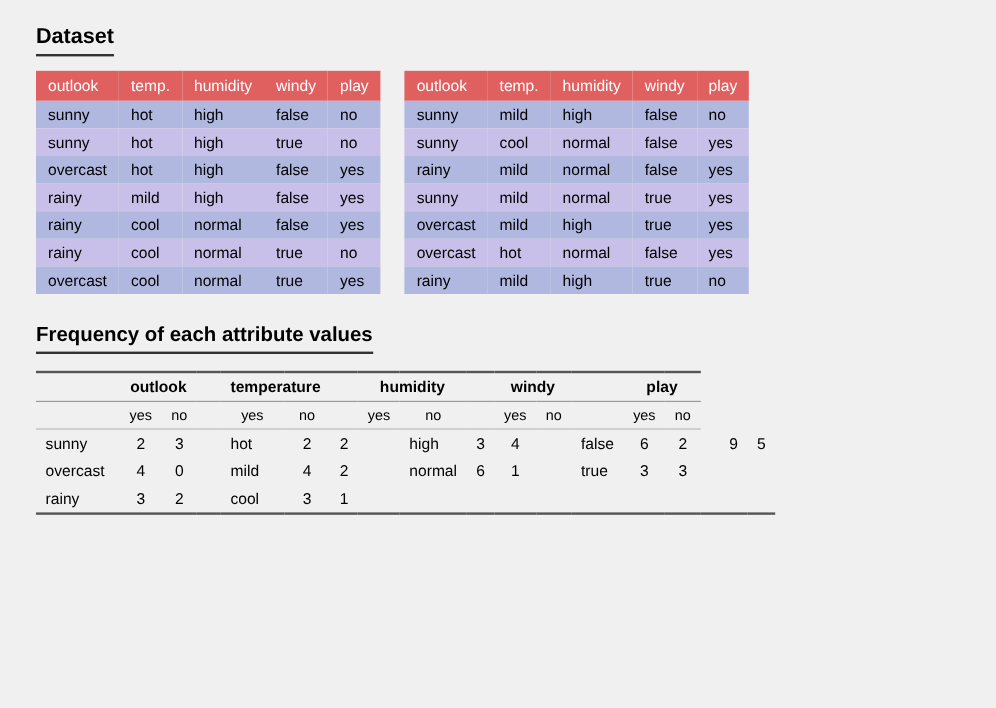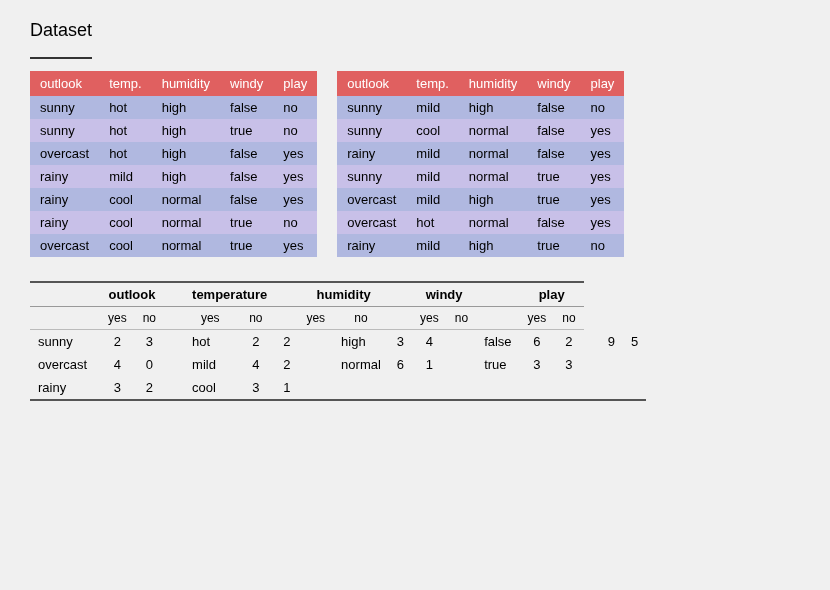--- a/index.html
+++ b/index.html
@@ -6,24 +6,24 @@
     body {
       font-family: Arial, sans-serif;
       background: #f0f0f0;
       width: 830px;
       min-height: 590px;
       padding: 20px 30px;
       font-size: 13px;
     }
     h2 {
       font-size: 18px;
-      font-weight: normal;
+      font-weight: bold;
       margin-bottom: 12px;
       border-bottom: 2px solid #333;
-      padding-bottom: 16px;
+      padding-bottom: 4px;
       display: inline-block;
     }
     .dataset-section {
       margin-bottom: 24px;
     }
     .tables-row {
       display: flex;
       gap: 20px;
     }
     .data-table {
@@ -219,20 +219,21 @@
             <td>high</td>
             <td>true</td>
             <td>no</td>
           </tr>
         </tbody>
     </table>
   </div>
 </div>
 
 <div class="freq-section">
+  <h3>Frequency of each attribute values</h3>
   <table class="freq-table">
     <thead>
       <tr>
         <th style="width:70px; border-top:2px solid #555; border-bottom:1px solid #999;"></th>
         <th colspan="2">outlook</th>
         <th style="width:20px;"></th>
         <th colspan="2">temperature</th>
         <th style="width:20px;"></th>
         <th colspan="2">humidity</th>
         <th style="width:20px;"></th>

